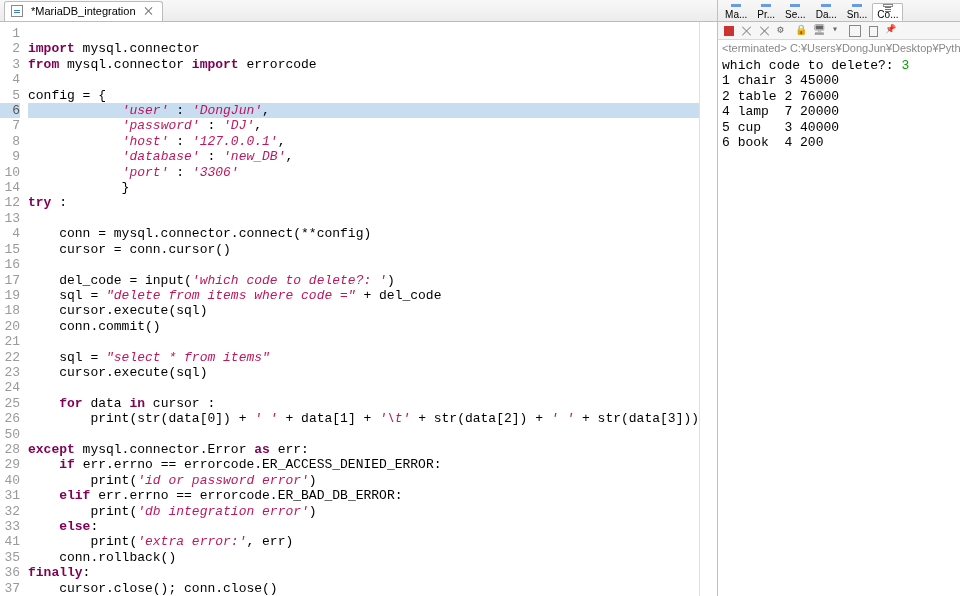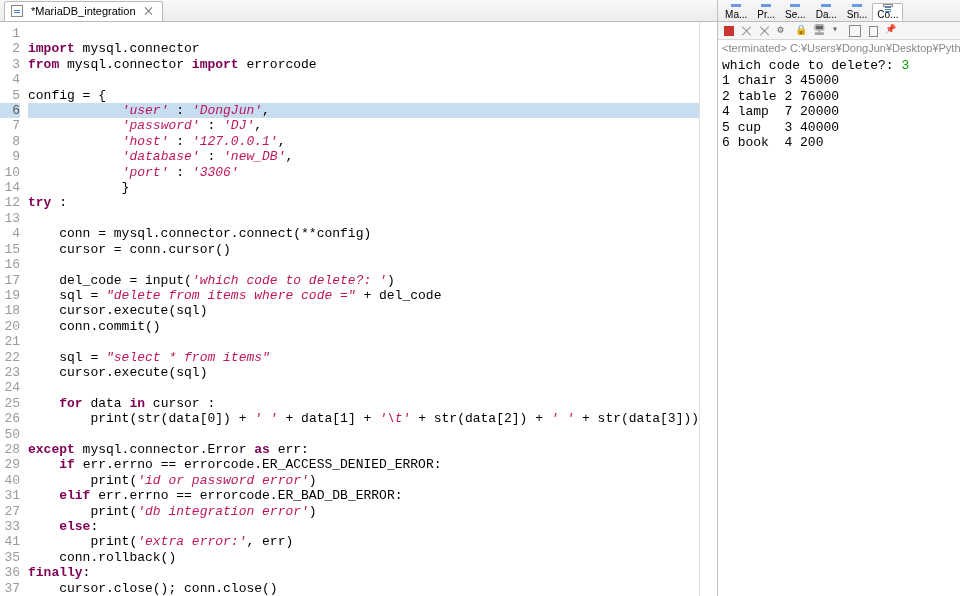--- a/index.html
+++ b/index.html
@@ -222,21 +222,21 @@
           <div>22</div>
           <div>23</div>
           <div>24</div>
           <div>25</div>
           <div>26</div>
           <div>50</div>
           <div>28</div>
           <div>29</div>
           <div>40</div>
           <div>31</div>
-          <div>27</div>
+          <div>32</div>
           <div>33</div>
           <div>41</div>
           <div>35</div>
           <div>36</div>
           <div>37</div>
         </div>
       <div class="codelines" id="codelines"><div class="line">&nbsp;</div><div class="line"><span class="kw">import</span><span> mysql.connector</span></div><div class="line"><span class="kw">from</span><span> mysql.connector </span><span class="kw">import</span><span> errorcode</span></div><div class="line">&nbsp;</div><div class="line"><span>config = {</span></div><div class="line hl"><span>            </span><span class="str">'user'</span><span> : </span><span class="str">'DongJun'</span><span>,</span></div><div class="line"><span>            </span><span class="str">'password'</span><span> : </span><span class="str">'DJ'</span><span>,</span></div><div class="line"><span>            </span><span class="str">'host'</span><span> : </span><span class="str">'127.0.0.1'</span><span>,</span></div><div class="line"><span>            </span><span class="str">'database'</span><span> : </span><span class="str">'new_DB'</span><span>,</span></div><div class="line"><span>            </span><span class="str">'port'</span><span> : </span><span class="str">'3306'</span></div><div class="line"><span>            }</span></div><div class="line"><span class="kw">try</span><span> :</span></div><div class="line">&nbsp;</div><div class="line"><span>    conn = mysql.connector.connect(**config)</span></div><div class="line"><span>    cursor = conn.cursor()</span></div><div class="line">&nbsp;</div><div class="line"><span>    del_code = input(</span><span class="str">'which code to delete?: '</span><span>)</span></div><div class="line"><span>    sql = </span><span class="str">"delete from items where code ="</span><span> + del_code</span></div><div class="line"><span>    cursor.execute(sql)</span></div><div class="line"><span>    conn.commit()</span></div><div class="line">&nbsp;</div><div class="line"><span>    sql = </span><span class="str">"select * from items"</span></div><div class="line"><span>    cursor.execute(sql)</span></div><div class="line">&nbsp;</div><div class="line"><span>    </span><span class="kw">for</span><span> data </span><span class="kw">in</span><span> cursor :</span></div><div class="line"><span>        print(str(data[</span><span class="num">0</span><span>]) + </span><span class="str">' '</span><span> + data[</span><span class="num">1</span><span>] + </span><span class="str">'\t'</span><span> + str(data[</span><span class="num">2</span><span>]) + </span><span class="str">' '</span><span> + str(data[</span><span class="num">3</span><span>]))</span></div><div class="line">&nbsp;</div><div class="line"><span class="kw">except</span><span> mysql.connector.Error </span><span class="kw">as</span><span> err:</span></div><div class="line"><span>    </span><span class="kw">if</span><span> err.errno == errorcode.ER_ACCESS_DENIED_ERROR:</span></div><div class="line"><span>        print(</span><span class="str">'id or password error'</span><span>)</span></div><div class="line"><span>    </span><span class="kw">elif</span><span> err.errno == errorcode.ER_BAD_DB_ERROR:</span></div><div class="line"><span>        print(</span><span class="str">'db integration error'</span><span>)</span></div><div class="line"><span>    </span><span class="kw">else</span><span>:</span></div><div class="line"><span>        print(</span><span class="str">'extra error:'</span><span>, err)</span></div><div class="line"><span>    conn.rollback()</span></div><div class="line"><span class="kw">finally</span><span>:</span></div><div class="line"><span>    cursor.close(); conn.close()</span></div></div>
       <div class="overview"></div>
     </div>
   </div>

